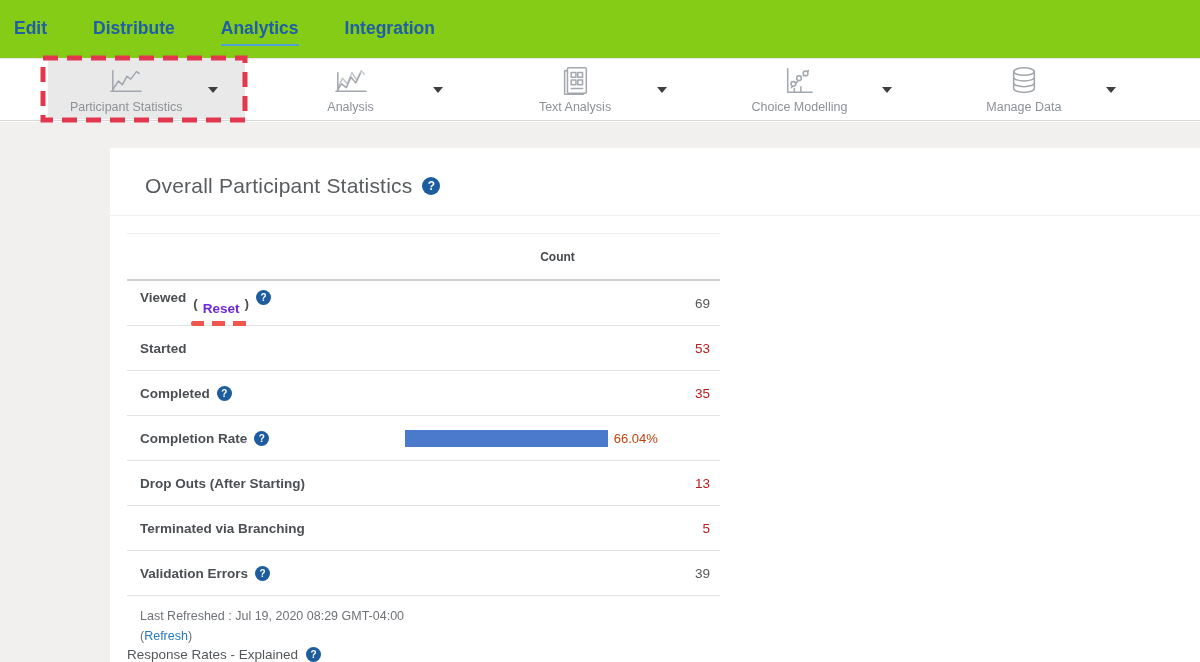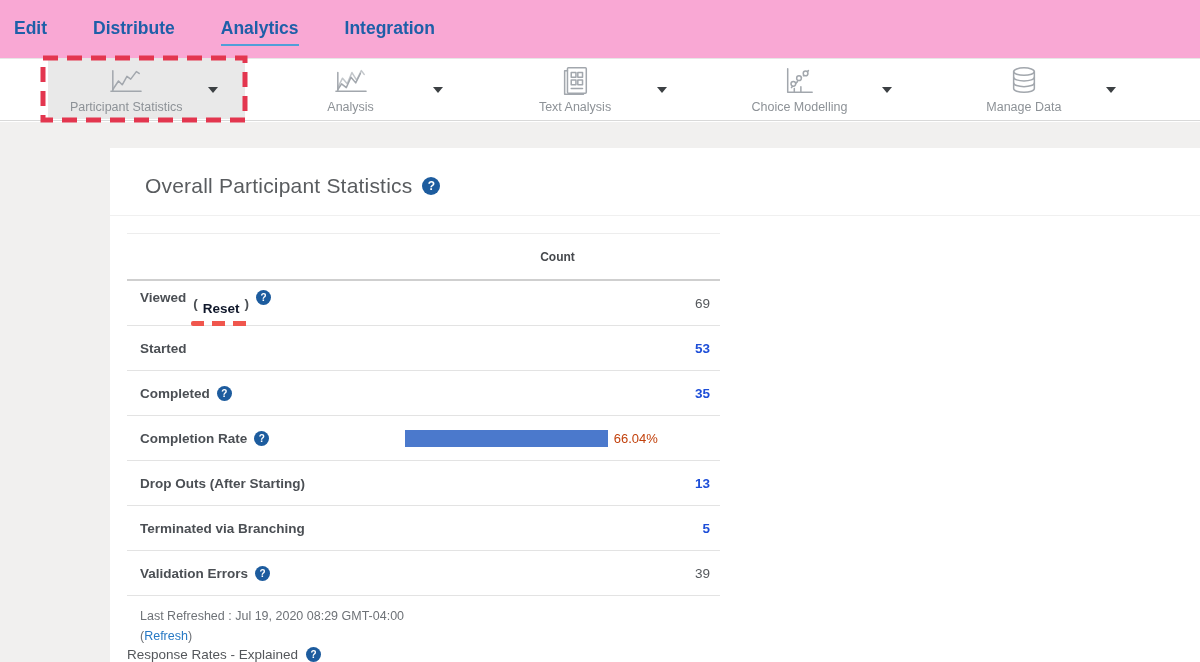--- a/index.html
+++ b/index.html
@@ -8,21 +8,21 @@
     font-family:"Liberation Sans", sans-serif;
     background:#ffffff;
     position:relative;
     overflow:hidden;
     color:#4b4f54;
   }
 
   
   .navbar {
     height:58px;
-    background:#f9a8d4;
+    background:#84cc16;
     display:flex;
     align-items:flex-start;
     padding:18px 0 0 14px;
     gap:46px;
   }
   .nav-item {
     font-size:17.5px;
     font-weight:700;
     color:#1e5fa8;
     cursor:pointer;
@@ -114,25 +114,25 @@
   .label-col {
     flex:1; padding-left:13px;
     display:flex; align-items:flex-start; gap:7px;
     font-size:13.5px; font-weight:700; color:#4b4f54;
   }
   .value-col {
     width:315px; display:flex; align-items:center;
     justify-content:flex-end; padding-right:10px;
     font-size:13.5px;
   }
-  .value-blue { color:#1d4ed8; font-weight:700; }
+  .value-blue { color:#b91c1c; font-weight:400; }
   .value-gray { color:#55585c; font-weight:400; }
 
   .reset-wrap { position:relative; display:inline-flex; align-items:center; gap:5px; }
-  .reset-link { color:#0f172a; font-weight:700; text-decoration:none; cursor:pointer;margin-top:11px; }
+  .reset-link { color:#6d28d9; font-weight:700; text-decoration:none; cursor:pointer;margin-top:11px; }
   .annotation-underline {
     position:absolute; left:-2px; right:-2px; bottom:-10px; height:5px;
     background:repeating-linear-gradient(90deg,#f0564d 0 13px, transparent 13px 21px);
     border-radius:2px;
   }
 
   .value-col.bar-col { justify-content:flex-start; padding-right:0; gap:6px; }
   .bar-track { width:307px; height:17px; display:flex; align-items:center; position:relative; }
   .bar-fill { height:17px; background:#4b79cc; }
   .bar-label { font-size:13px; color:#c2410c; margin-left:6px; white-space:nowrap; }

